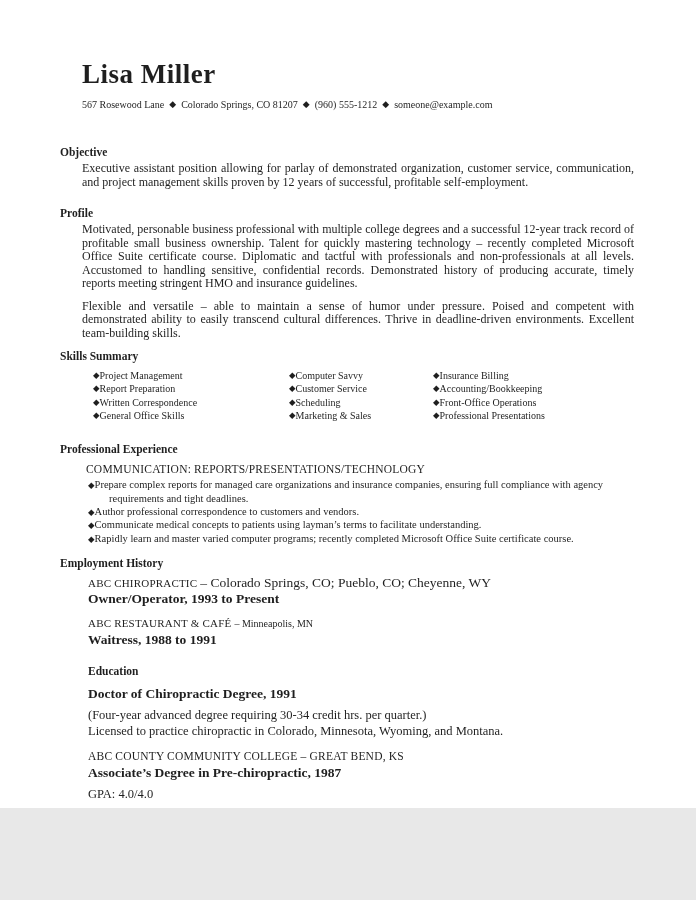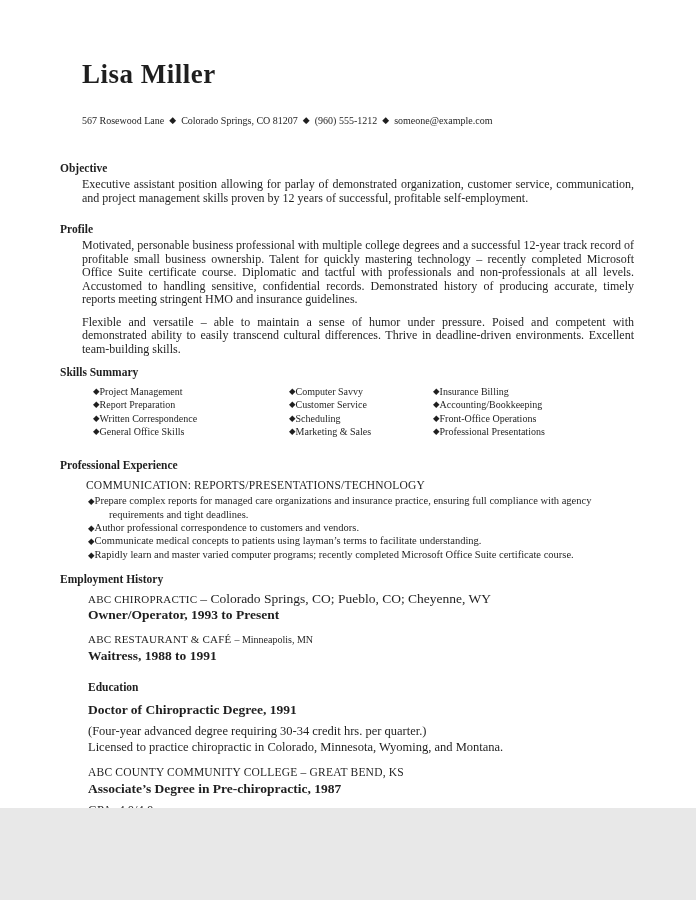--- a/index.html
+++ b/index.html
@@ -6,21 +6,21 @@
   html, body { background: #e8e8e8; }
   .page {
     width: 696px; height: 808px; margin: 0 auto;
     background: #ffffff; position: relative; overflow: hidden;
     font-family: "Liberation Serif", "DejaVu Serif", serif;
     color: #1f1f1f;
   }
   .content { padding: 0 62px 0 60px; }
 
   .name { margin: 58px 0 0 22px; font-size: 27px; font-weight: bold; letter-spacing: 0.5px; line-height: 32px; }
-  .contact { margin: 24px 0 0 22px; font-size: 10px; line-height: 13px; white-space: nowrap; }
+  .contact { margin: 8px 0 0 22px; font-size: 10px; line-height: 13px; white-space: nowrap; }
   .contact .sep { display: inline-block; margin: 0 5px; font-size: 9px; vertical-align: 1px; }
 
   .sec-heading { font-size: 11.5px; font-weight: bold; line-height: 14px; }
   .h-objective { margin-top: 34px; }
   .h-profile { margin-top: 17px; }
   .h-skills { margin-top: 9px; }
   .h-experience { margin-top: 20px; }
   .h-employment { margin-top: 11px; }
   .h-education { margin-top: 16px; margin-left: 28px; }
 
@@ -92,21 +92,21 @@
         <div class="skill-item"><span class="marker">◆</span><span>Insurance Billing</span></div>
         <div class="skill-item"><span class="marker">◆</span><span>Accounting/Bookkeeping</span></div>
         <div class="skill-item"><span class="marker">◆</span><span>Front-Office Operations</span></div>
         <div class="skill-item"><span class="marker">◆</span><span>Professional Presentations</span></div>
       </div>
     </div>
 
     <div class="sec-heading h-experience">Professional Experience</div>
     <div class="subheading">COMMUNICATION: REPORTS/PRESENTATIONS/TECHNOLOGY</div>
     <ul class="bullet-list">
-      <li><span class="marker">◆</span><span>Prepare complex reports for managed care organizations and insurance practice, ensuring full compliance with agency requirements and tight deadlines.</span></li>
+      <li><span class="marker">◆</span><span>Prepare complex reports for managed care organizations and insurance companies, ensuring full compliance with agency requirements and tight deadlines.</span></li>
       <li><span class="marker">◆</span><span>Author professional correspondence to customers and vendors.</span></li>
       <li><span class="marker">◆</span><span>Communicate medical concepts to patients using layman’s terms to facilitate understanding.</span></li>
       <li><span class="marker">◆</span><span>Rapidly learn and master varied computer programs; recently completed Microsoft Office Suite certificate course.</span></li>
     </ul>
 
     <div class="sec-heading h-employment">Employment History</div>
     <div class="job job-0">
       <div class="job-line1">
         <span class="employer">ABC CHIROPRACTIC</span><span class="job-loc">– Colorado Springs, CO; Pueblo, CO; Cheyenne, WY</span>
       </div>

